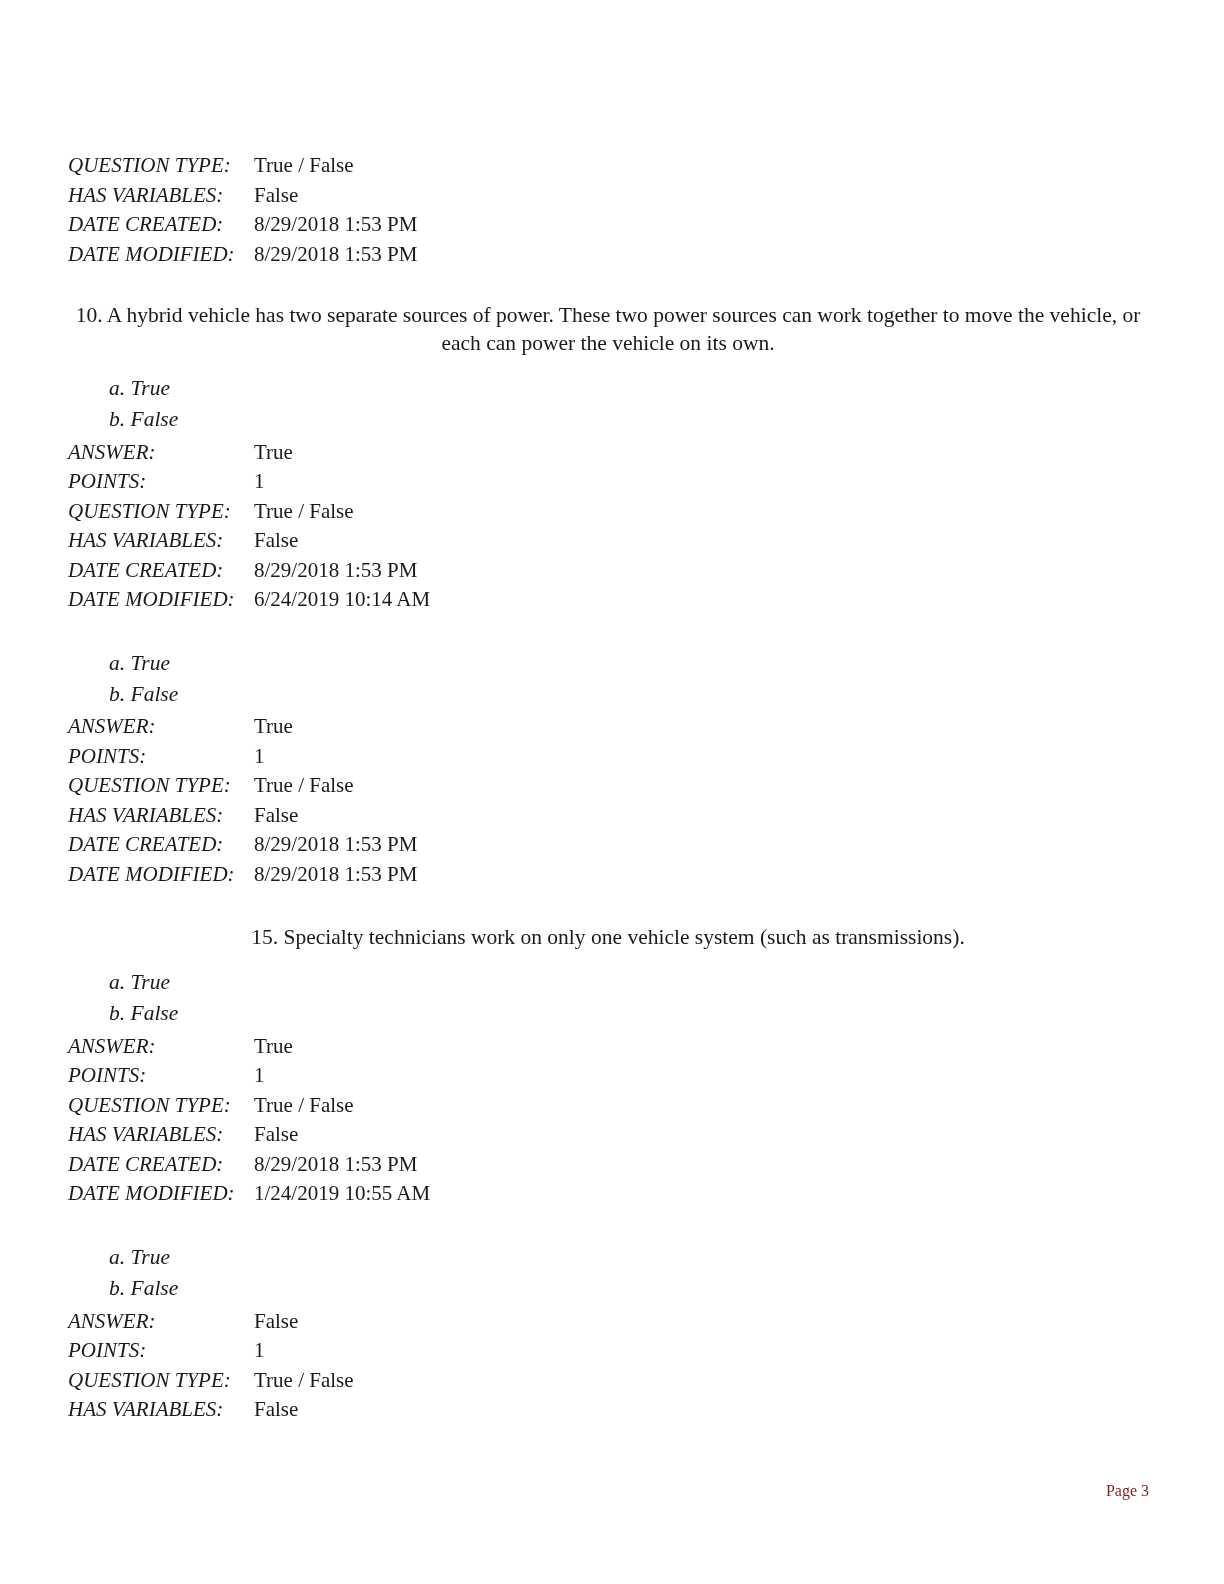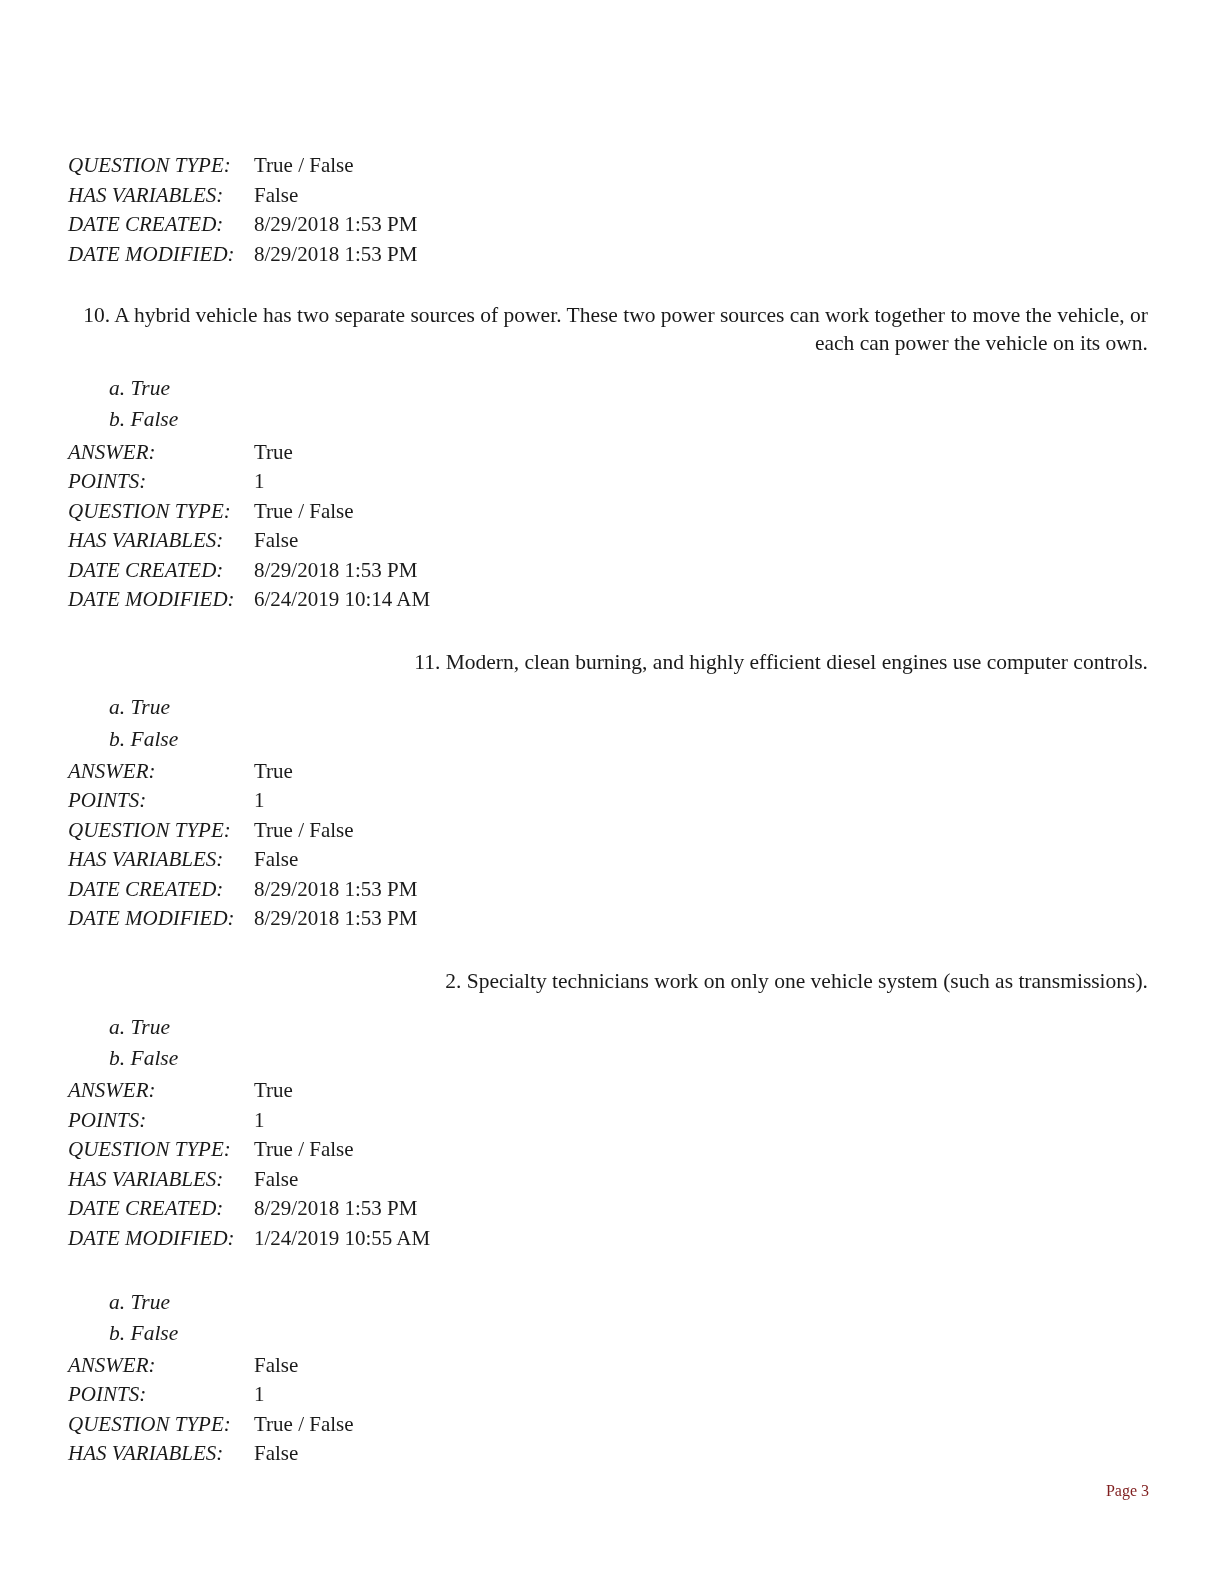--- a/index.html
+++ b/index.html
@@ -41,21 +41,21 @@
   .meta-value {
     font-size: 21px;
     white-space: nowrap;
   }
 
   
   .question {
     font-size: 21.5px;
     line-height: 1.32;
     margin: 0;
-    text-align: right;
+    text-align: center;
   }
   .q-block {
     margin-top: 38px;
   }
   .q-block.first-spacing {
     margin-top: 36px;
   }
 
   
   .options {
@@ -135,21 +135,20 @@
           <span class="meta-value">8/29/2018 1:53 PM</span>
         </div>
         <div class="meta-row">
           <span class="meta-label">DATE MODIFIED:</span>
           <span class="meta-value">6/24/2019 10:14 AM</span>
         </div>
       </div>
     </div>
 
     <div class="q-block">
-      <p class="question">11. Modern, clean burning, and highly efficient diesel engines use computer controls.</p>
       <ul class="options">
         <li class="option">a. True</li>
         <li class="option">b. False</li>
       </ul>
       <div class="meta-group">
         <div class="meta-row">
           <span class="meta-label">ANSWER:</span>
           <span class="meta-value">True</span>
         </div>
         <div class="meta-row">
@@ -169,21 +168,21 @@
           <span class="meta-value">8/29/2018 1:53 PM</span>
         </div>
         <div class="meta-row">
           <span class="meta-label">DATE MODIFIED:</span>
           <span class="meta-value">8/29/2018 1:53 PM</span>
         </div>
       </div>
     </div>
 
     <div class="q-block">
-      <p class="question">2. Specialty technicians work on only one vehicle system (such as transmissions).</p>
+      <p class="question">15. Specialty technicians work on only one vehicle system (such as transmissions).</p>
       <ul class="options">
         <li class="option">a. True</li>
         <li class="option">b. False</li>
       </ul>
       <div class="meta-group">
         <div class="meta-row">
           <span class="meta-label">ANSWER:</span>
           <span class="meta-value">True</span>
         </div>
         <div class="meta-row">

